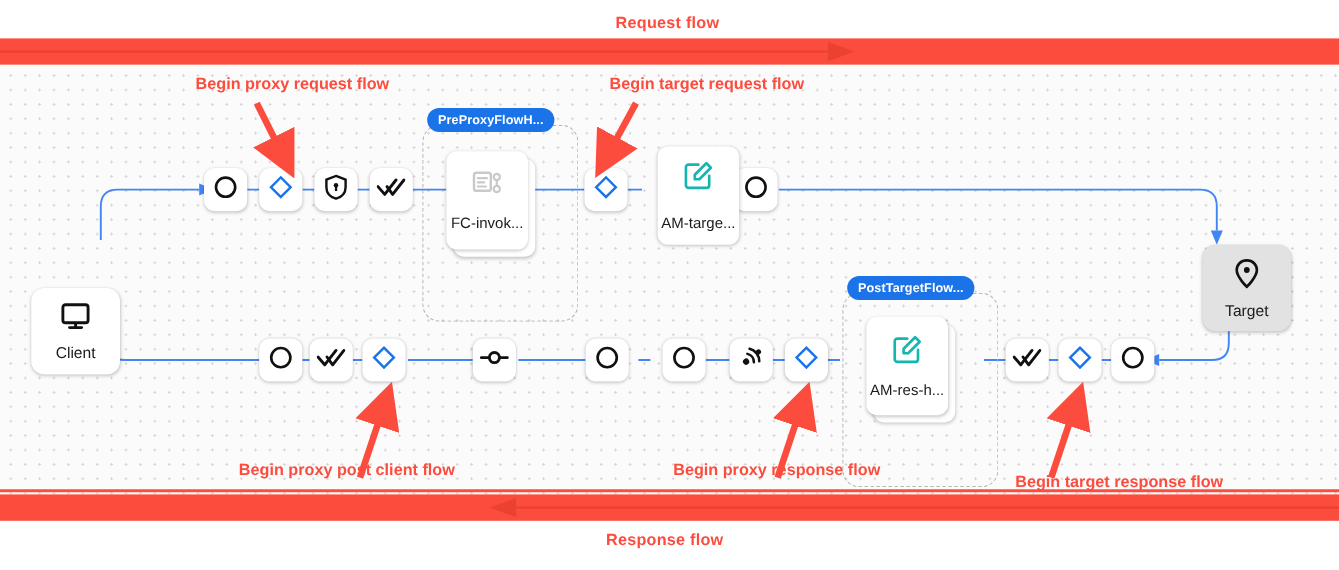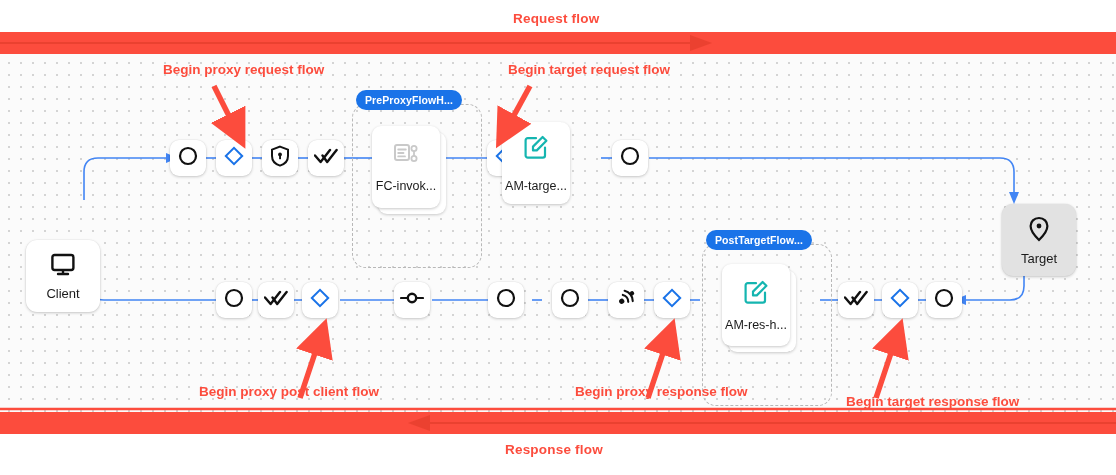--- a/index.html
+++ b/index.html
@@ -206,21 +206,21 @@
             <line x1="5.2" y1="14.4" x2="12" y2="14.4" stroke="#c9c9c9" stroke-width="1.8" stroke-linecap="round"></line>
             <circle cx="21" cy="6.5" r="2.6" fill="none" stroke="#c9c9c9" stroke-width="1.8"></circle>
             <circle cx="21" cy="16.5" r="2.6" fill="none" stroke="#c9c9c9" stroke-width="1.8"></circle>
             <line x1="21" y1="9.1" x2="21" y2="13.9" stroke="#c9c9c9" stroke-width="1.8"></line>
           </svg>
         </span>
         <span class="cap">FC-invok...</span>
       </div>
     </div>
 
-    <div class="node policy" style="left:502px;top:68px;gap:16px;">
+    <div class="node policy" style="left:548px;top:68px;gap:16px;">
       <span>
         <svg width="26" height="26" viewBox="0 0 26 26">
           <path d="M22 13.5 V21.4 C22 22.6 21 23.6 19.8 23.6 H4.8 C3.6 23.6 2.6 22.6 2.6 21.4 V6.4 C2.6 5.2 3.6 4.2 4.8 4.2 H13" fill="none" stroke="#15b5b0" stroke-width="2.2" stroke-linecap="round"></path>
           <path d="M10 16.4 L10 12.6 L19.6 3 L23.4 6.8 L13.8 16.4 Z" fill="none" stroke="#15b5b0" stroke-width="2.2" stroke-linejoin="round"></path>
         </svg>
       </span>
       <span class="cap">AM-targe...</span>
     </div>
 
     <div class="node step" style="left:216px;top:228px;">
@@ -337,21 +337,21 @@
         <line x1="300" y1="344" x2="320" y2="284"></line>
         <line x1="648" y1="344" x2="668" y2="284"></line>
         <line x1="876" y1="344" x2="896" y2="284"></line>
       </g>
       <line x1="0" y1="355" x2="1116" y2="355" stroke="#fc4c3d" stroke-width="2.6"></line>
     </svg>
 
     <div class="anno" style="left:163px;top:8px;">Begin proxy request flow</div>
     <div class="anno" style="left:508px;top:8px;">Begin target request flow</div>
     <div class="anno" style="left:199px;top:330px;">Begin proxy post client flow</div>
-    <div class="anno" style="left:561px;top:330px;margin-left:14px;">Begin proxy response flow</div>
+    <div class="anno" style="left:561px;top:330px;">Begin proxy response flow</div>
     <div class="anno" style="left:846px;top:340px;">Begin target response flow</div>
   </div>
 
   <div class="banner banner-bot">
     <div class="bar"></div>
     <svg width="1116" height="22" style="position:absolute;left:0;top:0">
       <line x1="1116" y1="11" x2="430" y2="11" stroke="#e8402e" stroke-width="2" opacity=".85"></line>
       <polygon points="430,3 408,11 430,19" fill="#e8402e" opacity=".85"></polygon>
     </svg>
   </div>

